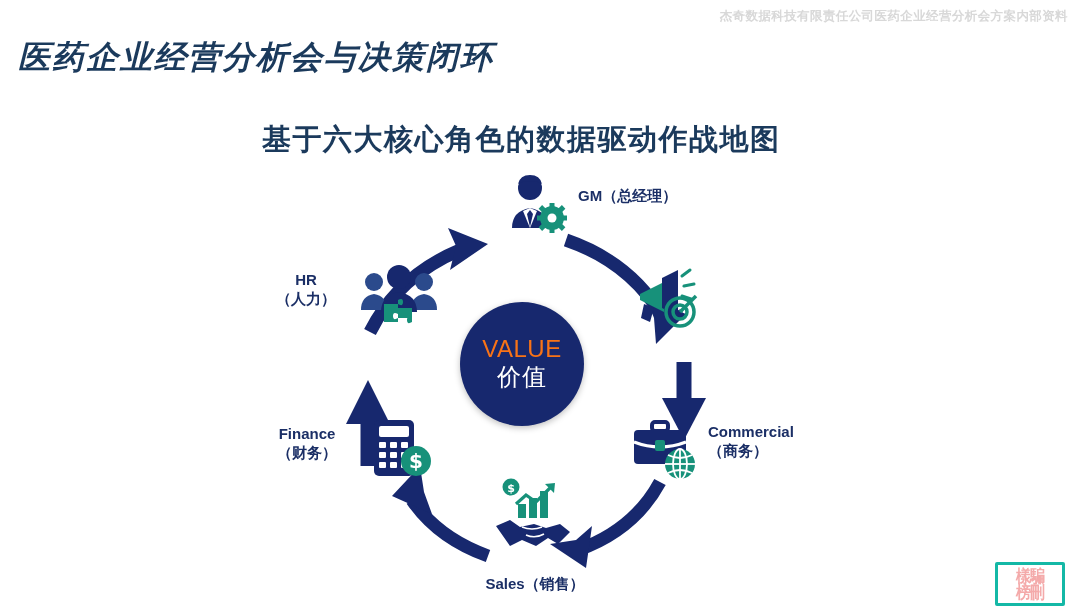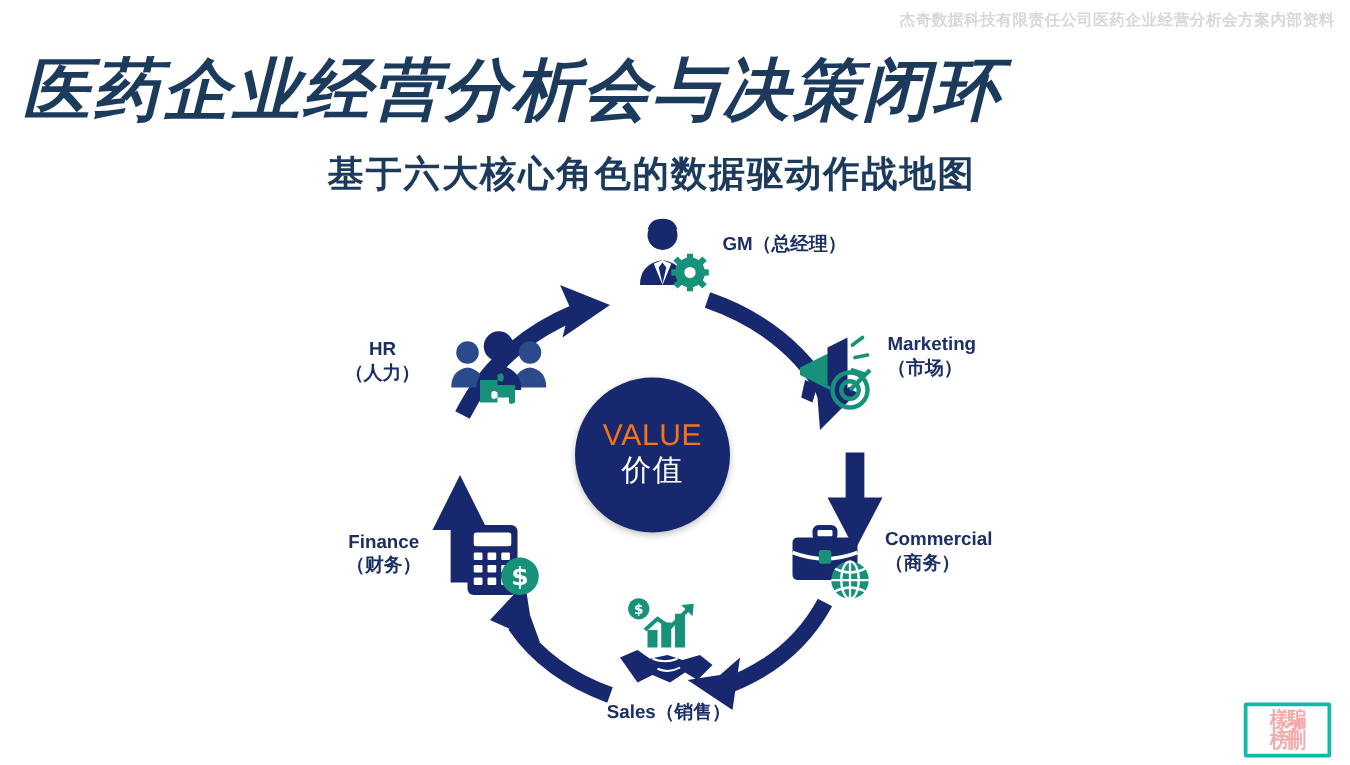--- a/index.html
+++ b/index.html
@@ -28,21 +28,21 @@
     white-space: nowrap;
     user-select: none;
   }
 
   
   .main-title {
     position: absolute;
     left: 18px;
     top: 36px;
     font-family: "DejaVu Serif", "Liberation Serif", serif;
-    font-size: 54px;
+    font-size: 32px;
     font-weight: bold;
     font-style: italic;
     letter-spacing: 2px;
     color: #1b3a5c;
     white-space: nowrap;
   }
   .sub-title {
     position: absolute;
     left: 262px;
     top: 120px;
@@ -239,24 +239,20 @@
         <line x1="50" y1="32" x2="59" y2="35"></line>
       </g>
       <g fill="none" stroke="#17917a" stroke-width="3.5">
         <circle cx="48" cy="48" r="14"></circle>
         <circle cx="48" cy="48" r="7"></circle>
       </g>
       <circle cx="48" cy="48" r="2.5" fill="#17286e"></circle>
       <line x1="48" y1="48" x2="64" y2="32" stroke="#17917a" stroke-width="3.5"></line>
     </svg>
   </div>
-  <div class="node-label label-right" style="left:462px; top:100px;">
-    <span class="en">Marketing</span>
-    <span class="cn">（市场）</span>
-  </div>
 
   <div class="node-icon" style="left:382px; top:248px;">
     <svg viewBox="0 0 70 70">
       <rect x="22" y="8" width="16" height="9" rx="3" fill="none" stroke="#17286e" stroke-width="4"></rect>
       <rect x="4" y="16" width="52" height="34" rx="4" fill="#17286e"></rect>
       <path d="M4 28 q26 10 52 0" fill="none" stroke="#ffffff" stroke-width="3"></path>
       <rect x="25" y="26" width="10" height="11" rx="2" fill="#17917a"></rect>
       <g>
         <circle cx="50" cy="50" r="15" fill="#17917a"></circle>
         <g fill="none" stroke="#ffffff" stroke-width="1.8">
@@ -284,21 +280,21 @@
       <path d="M24 26 L34 17 L44 24 L60 8" fill="none" stroke="#17917a" stroke-width="3.2"></path>
       <path d="M53 6 L63 5 L62 15 Z" fill="#17917a"></path>
       <circle cx="19" cy="9" r="8.5" fill="#17917a"></circle>
       <text x="19" y="13.5" text-anchor="middle" font-family="DejaVu Sans, sans-serif" font-size="11" font-weight="bold" fill="#ffffff">$</text>
       <path d="M4 48 l14 -6 l10 7 l14 -3 l12 4 l14 -4 l10 8 l-12 12 l-10 -6
                l-12 8 l-14 -6 l-12 6 z" fill="#17286e"></path>
       <path d="M30 49 q10 4 20 0" fill="none" stroke="#ffffff" stroke-width="1.6"></path>
       <path d="M34 57 q9 4 18 -1" fill="none" stroke="#ffffff" stroke-width="1.6"></path>
     </svg>
   </div>
-  <div class="node-label label-center" style="left:212px; top:394px; width:150px;">
+  <div class="node-label label-center" style="left:212px; top:408px; width:150px;">
     <span class="en">Sales（销售）</span>
   </div>
 
   <div class="node-icon" style="left:118px; top:248px;">
     <svg viewBox="0 0 70 70">
       <rect x="8" y="6" width="40" height="56" rx="5" fill="#17286e"></rect>
       <rect x="13" y="12" width="30" height="11" rx="2" fill="#ffffff"></rect>
       <g fill="#ffffff">
         <rect x="13" y="28" width="7" height="6" rx="1"></rect>
         <rect x="24" y="28" width="7" height="6" rx="1"></rect>

